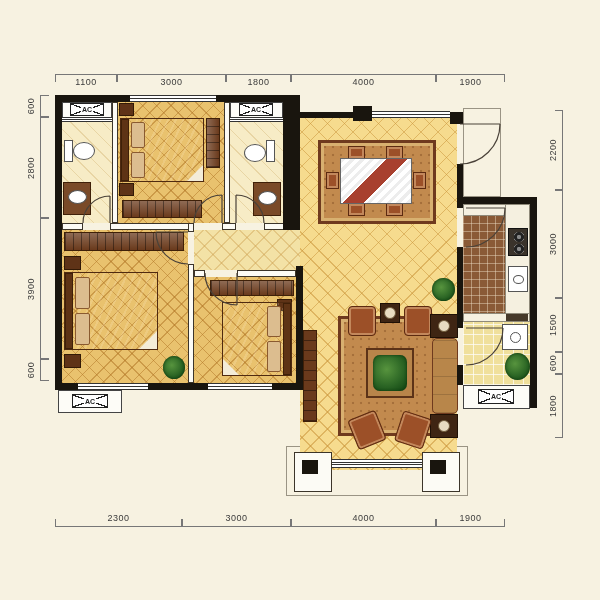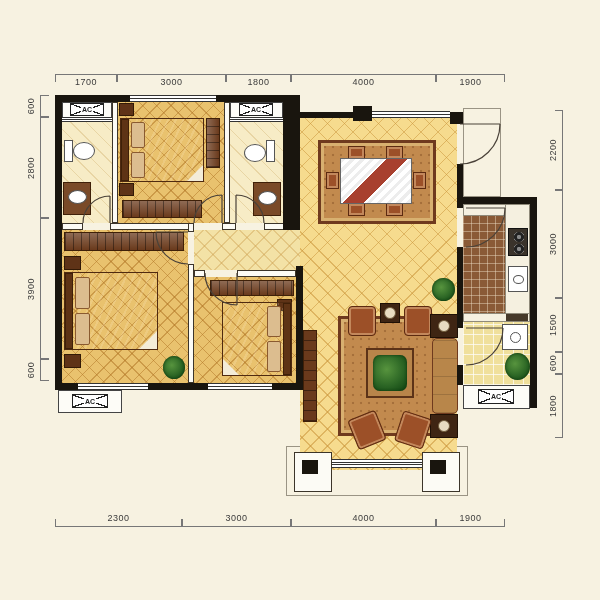--- a/index.html
+++ b/index.html
@@ -234,21 +234,21 @@
   <path d="M222,223 L222,195 M222,195 A28,28 0 0 0 194,223"></path>
   <path d="M236,223 L236,195 M236,195 A28,28 0 0 1 264,223"></path>
   <path d="M188,232 L156,232 M156,232 A32,32 0 0 0 188,264"></path>
   <path d="M237,273 L237,305 M237,305 A32,32 0 0 1 205,273"></path>
   <path d="M460,124 L500,124 M500,124 A40,40 0 0 1 460,164"></path>
   <path d="M466,208 L505,208 M505,208 A39,39 0 0 1 466,247"></path>
   <path d="M466,328 L503,328 M503,328 A37,37 0 0 1 466,365"></path>
 </svg>
 
 <div class="dim-h" style="left:55px;top:74px;width:62px">
-    <span>1700</span>
+    <span>1100</span>
   </div>
 <div class="dim-h" style="left:117px;top:74px;width:109px">
     <span>3000</span>
   </div>
 <div class="dim-h" style="left:226px;top:74px;width:65px">
     <span>1800</span>
   </div>
 <div class="dim-h" style="left:291px;top:74px;width:145px">
     <span>4000</span>
   </div>

